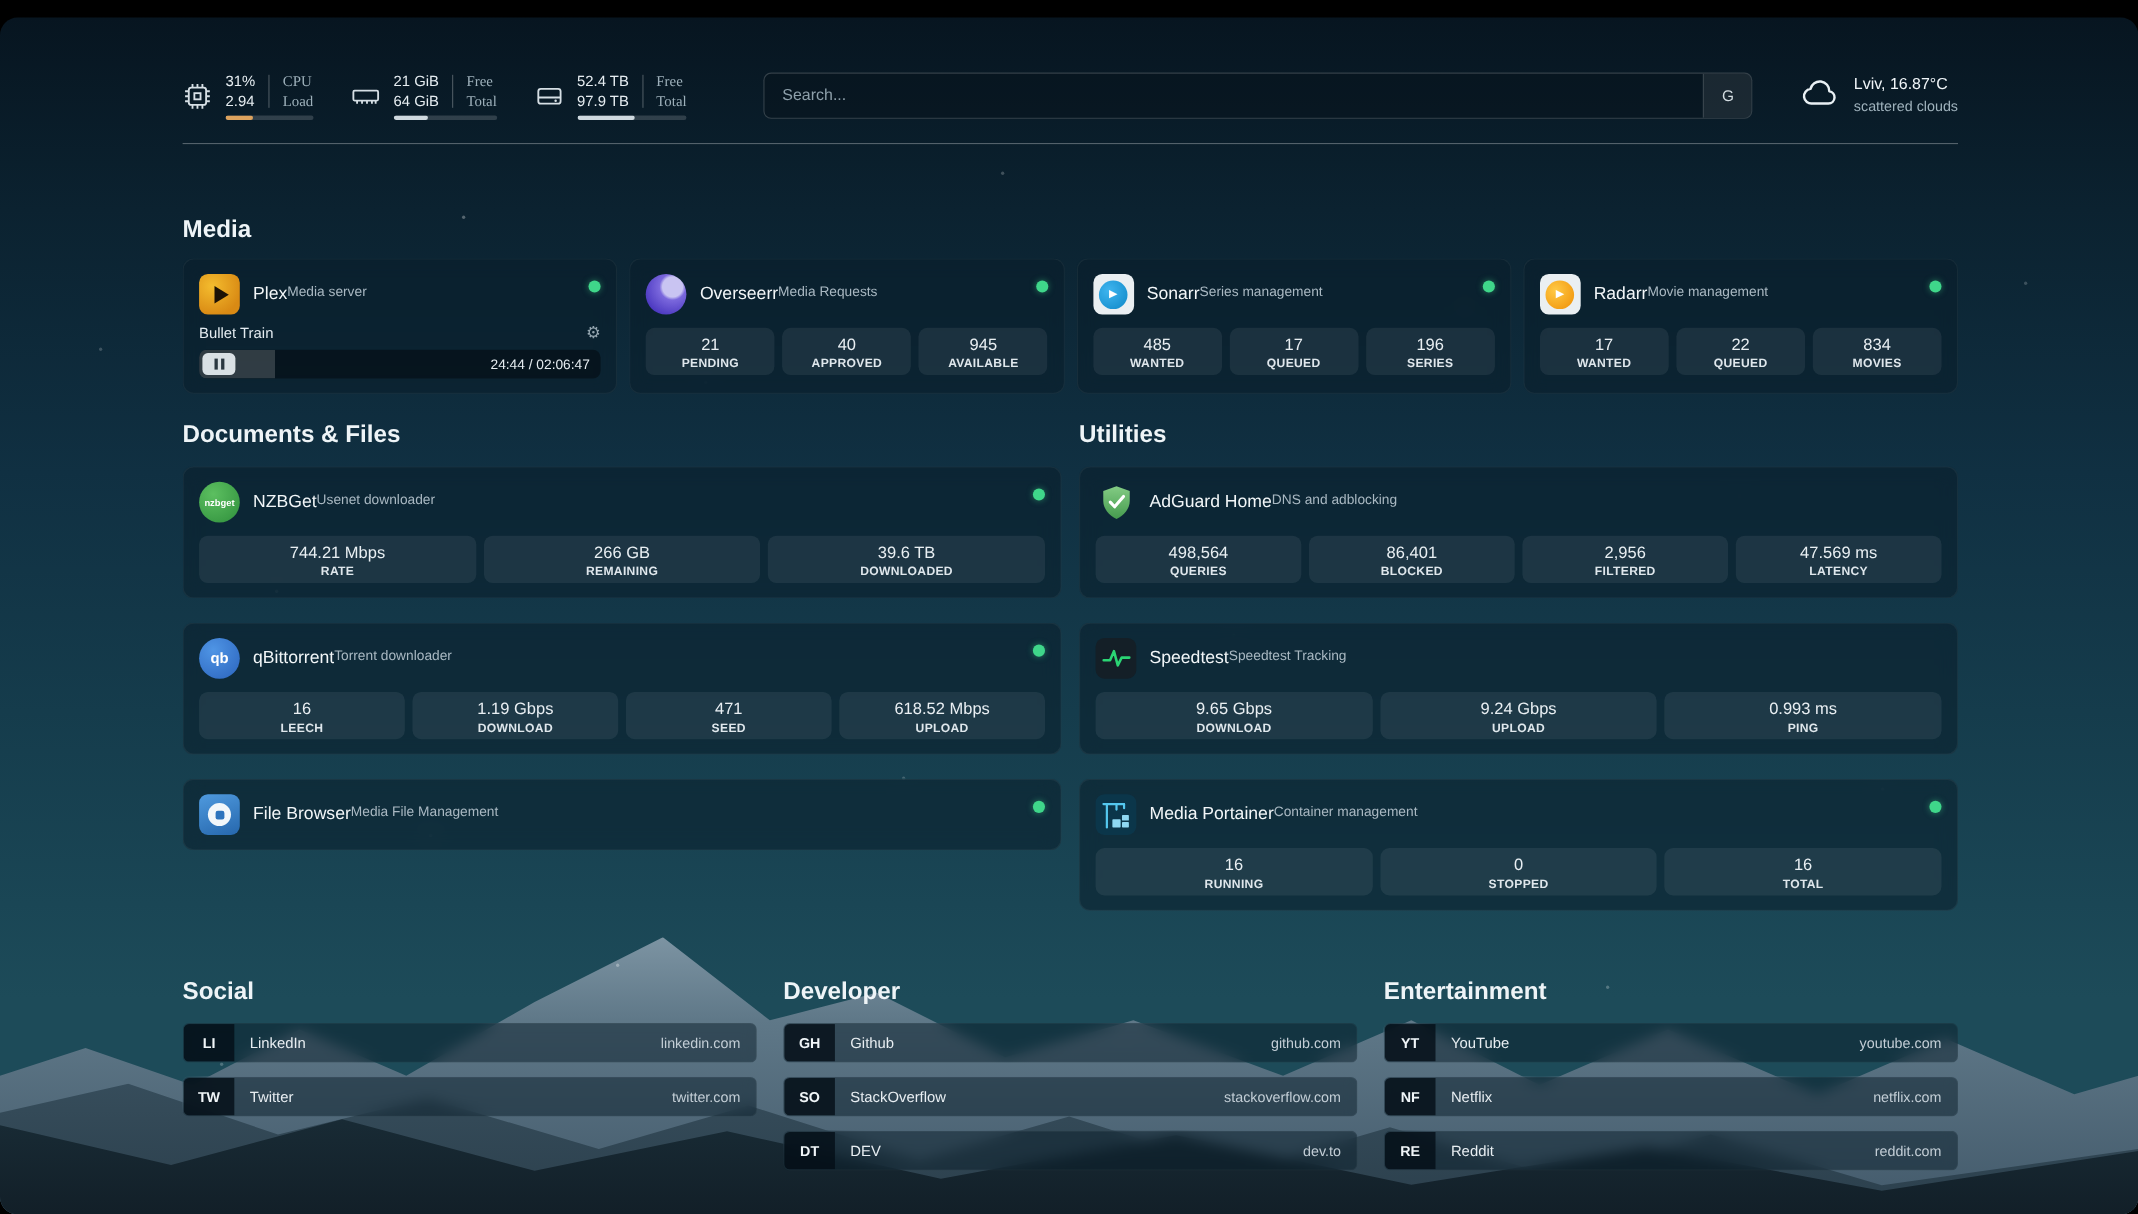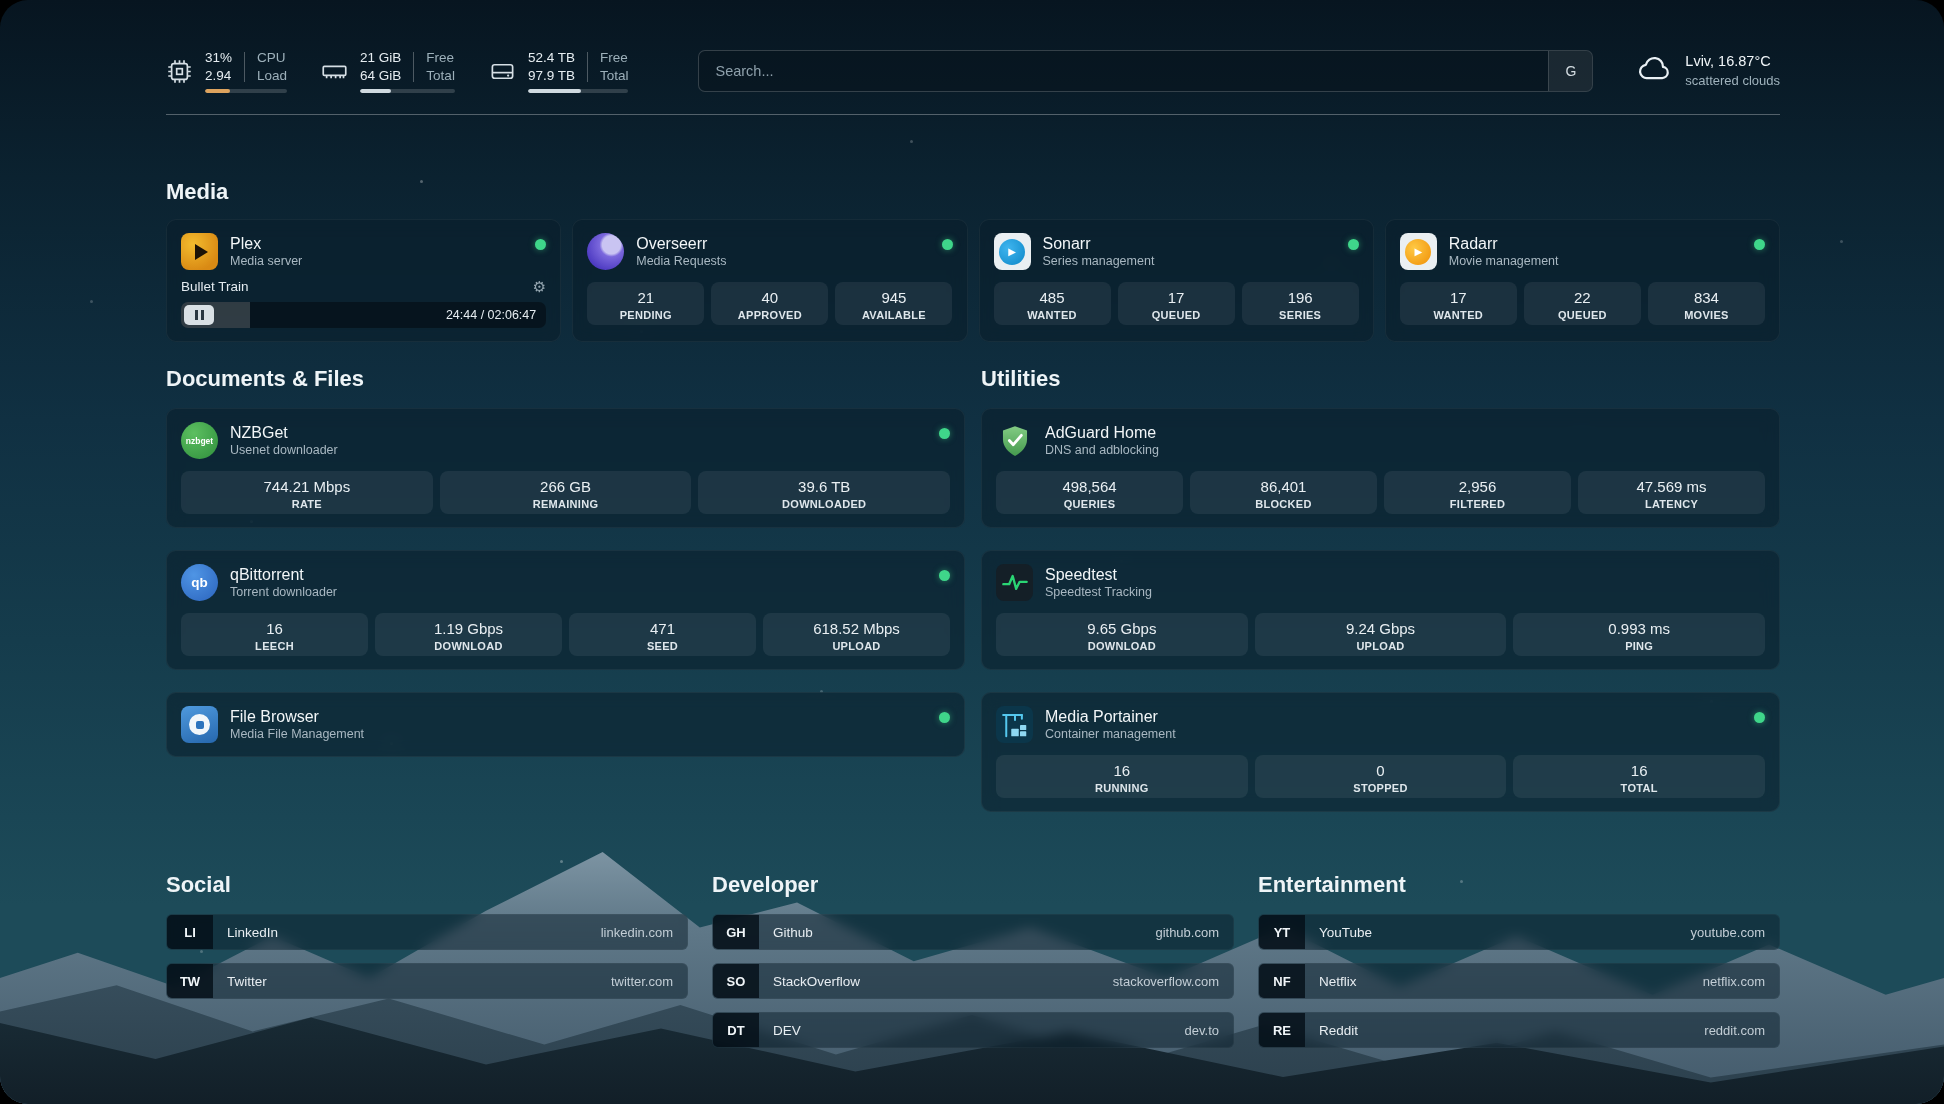--- a/index.html
+++ b/index.html
@@ -1,19 +1,19 @@
 <!DOCTYPE html>
 <html><head>
 <meta charset="utf-8">
 <style>
   * { box-sizing: border-box; margin: 0; padding: 0; }
   html,body { width:1944px; height:1104px; background:#000; font-family:"Liberation Sans","DejaVu Sans",sans-serif; }
-  .screen{ position:absolute; inset:0; border-radius:28px; overflow:hidden;
+  .screen{ position:absolute; inset:0; border-radius:16px; overflow:hidden;
     background:linear-gradient(180deg,#071520 0%,#0b2230 16%,#103042 38%,#153c4c 58%,#1a4655 74%,#1d4b59 82%);
-    color:#e8eef2;}
+    color:#e8eef2;margin-top:16px;}
   
   .mtn{ position:absolute; left:0; right:0; bottom:0; z-index:0; }
   .mtn-far{ height:420px;
     background:linear-gradient(180deg,#c3d2dc 0%,#93a9b7 26%,#5f7888 58%,#42596a 100%);
     clip-path:polygon(0 100%,0 70%,4% 64%,9% 72%,14% 60%,19% 70%,25% 54%,31% 40%,36% 58%,41% 52%,47% 66%,53% 58%,60% 70%,66% 58%,72% 72%,78% 60%,85% 74%,91% 62%,97% 74%,100% 70%,100% 100%);}
   .mtn-mid{ height:330px;
     background:linear-gradient(180deg,#55707f 0%,#3c5463 45%,#2b3f4c 100%);
     clip-path:polygon(0 100%,0 72%,6% 64%,13% 78%,20% 68%,28% 82%,35% 70%,43% 85%,50% 73%,58% 88%,65% 76%,73% 90%,80% 78%,88% 92%,100% 82%,100% 100%);}
   .mtn-near{ height:180px;
     background:linear-gradient(180deg,#24394698 0%,#182a34 55%,#121f28 100%);
@@ -30,21 +30,21 @@
       1840px 240px 0 rgba(255,255,255,.2), 90px 300px 0 rgba(255,255,255,.2);}
   
   .page{ position:relative; z-index:2; padding:0 164px 0 166px; }
   
   .topbar{ display:flex; align-items:center; margin-top:42px; height:58px; }
   .sys-widget{ display:flex; align-items:center; gap:12px; margin-right:34px; }
   .sys-icon{ color:#d6dfe5; display:flex; }
   .sys-cols{ display:flex; align-items:center; }
   .sys-col{ display:flex; flex-direction:column; line-height:1.3; font-size:13.5px; }
   .sys-col.values{ color:#e6edf1; }
-  .sys-col.labels{ color:#9db0ba; }
+  .sys-col.labels{ color:#9db0ba;font-family:Liberation Serif, serif; }
   .vdiv{ width:1px; height:30px; background:rgba(255,255,255,.28); margin:0 12px; }
   .sys-bar{ margin-top:5px; height:4px; border-radius:2px; background:rgba(255,255,255,.16); overflow:hidden; }
   .sys-bar .fill{ display:block; height:100%; border-radius:2px; background:#cfd9df; }
   .sys-bar .fill.cpu{ background:#dda35e; }
   .searchbar{ flex:1; display:flex; align-items:stretch; height:42px; margin:0 44px 0 36px;
     background:rgba(7,20,29,.55); border:1px solid rgba(255,255,255,.18); border-radius:7px; overflow:hidden;}
   .searchbar input{ flex:1; background:transparent; border:none; outline:none; color:#e3ebf0; font-size:14.5px; padding:0 16px; font-family:inherit;}
   .searchbar input::placeholder{ color:#8ea0ab; }
   .search-engine{ width:44px; display:flex; align-items:center; justify-content:center; font-size:14px; color:#d4dde2;
     background:rgba(255,255,255,.08); border-left:1px solid rgba(255,255,255,.14); cursor:pointer;}
@@ -57,21 +57,21 @@
   .sec-title{ font-size:22px; font-weight:600; color:#eef4f7; }
   .media-title{ margin-top:64px; margin-bottom:14px; }
   .media-grid{ display:grid; grid-template-columns:repeat(4,1fr); gap:11px; }
   .mid-grid{ display:grid; grid-template-columns:1fr 1fr; gap:16px; margin-top:24px; }
   .col-head{ margin-bottom:16px; }
   .card-stack{ display:flex; flex-direction:column; gap:22px; }
   
   .card{ background:rgba(10,30,42,.55); border:1px solid rgba(255,255,255,.05); border-radius:10px;
     padding:13px 14px; backdrop-filter:blur(8px); }
   .card-head{ display:flex; align-items:center; gap:12px; }
-  .title-wrap{ display:flex; flex-direction:column; line-height:1.25; }
+  .title-wrap{ display:flex; flex-direction:row; line-height:1.25; }
   .app-name{ font-size:16px; font-weight:500; color:#f2f6f8; }
   .app-desc{ font-size:12.5px; color:#a9b8c2; }
   .dot{ width:11px; height:11px; border-radius:50%; background:#3fd68a; margin-left:auto; align-self:flex-start; margin-top:6px;
     box-shadow:0 0 6px rgba(63,214,138,.5);}
   .stats{ display:flex; gap:7px; margin-top:12px; }
   .stat{ flex:1; background:rgba(255,255,255,.07); border-radius:8px; padding:7px 4px 4px; text-align:center; }
   .stat-val{ font-size:15px; color:#e9eff3; }
   .stat-lab{ font-size:11px; font-weight:700; letter-spacing:.3px; color:#dfe7ec; margin-top:3px; }
   
   .logo{ width:37px; height:37px; border-radius:8px; flex:none; display:flex; align-items:center; justify-content:center; }

